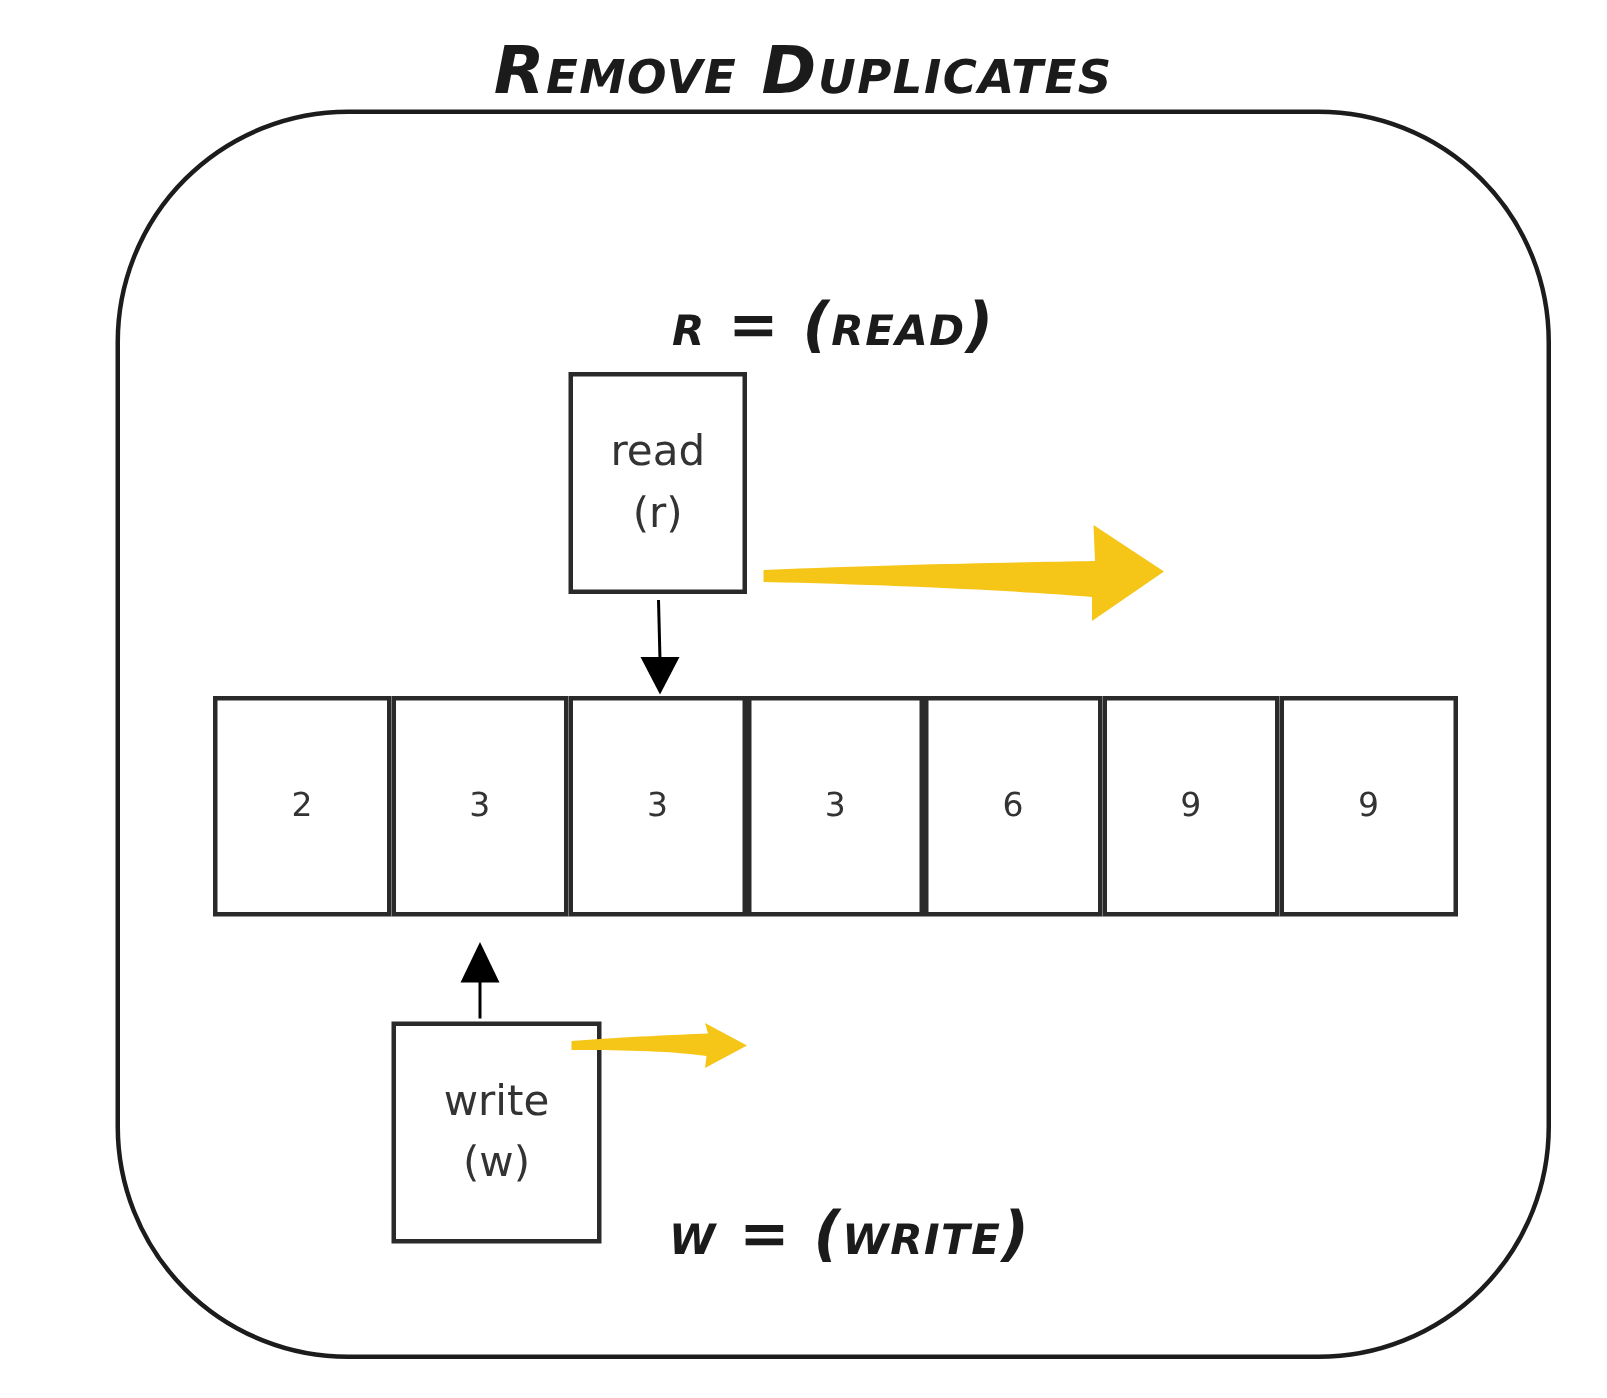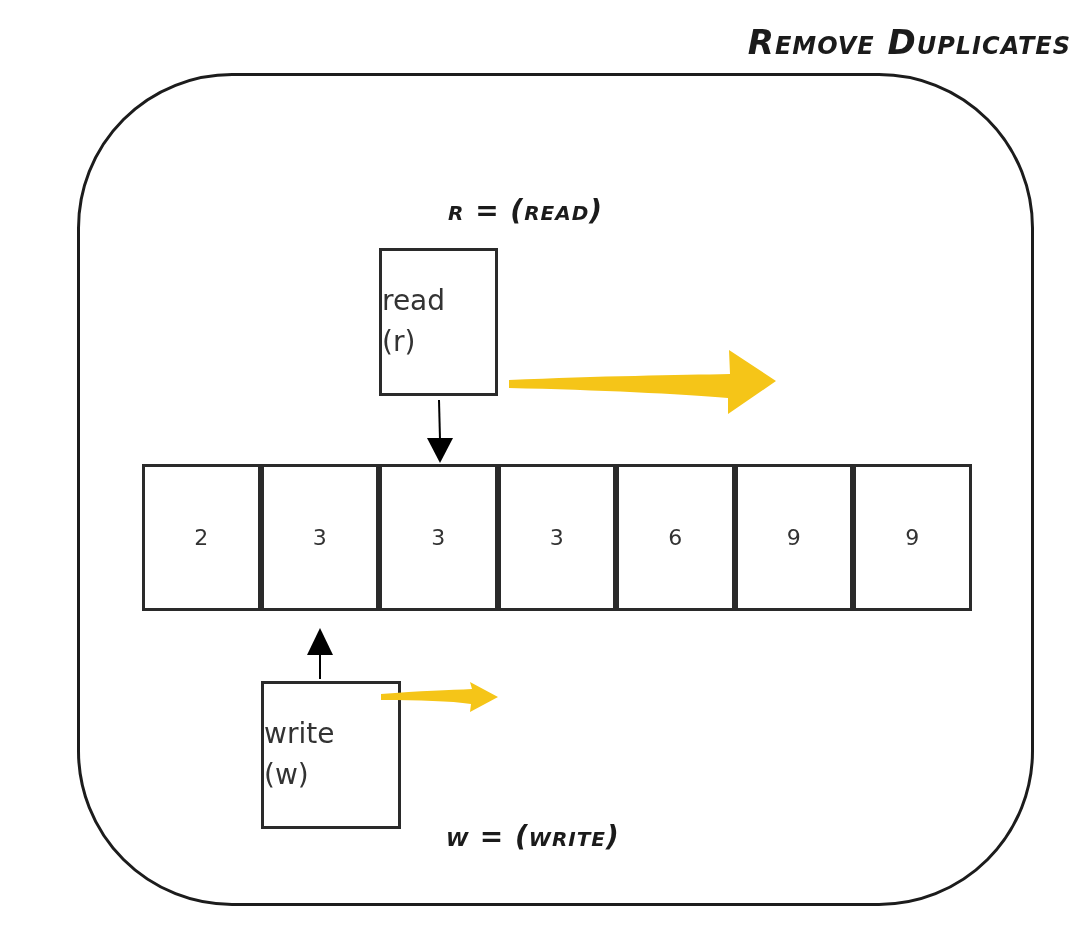--- a/index.html
+++ b/index.html
@@ -1,29 +1,29 @@
 <!DOCTYPE html>
 <html><head>
 <meta charset="utf-8">
 <style>
   html, body { margin:0; padding:0; background:#ffffff; }
   body { width:1071px; height:932px; position:relative; overflow:hidden;
          font-family: "DejaVu Sans", sans-serif; }
-  .title { position:absolute; left:0; width:1071px; top:22px; text-align:right;
+  .title { position:absolute; left:0; width:1071px; top:22px; text-align:center;
            font-family:"DejaVu Sans", sans-serif; font-weight:bold; font-style:italic;
-           font-size:34px; letter-spacing:1px; color:#1b1b1b; font-variant:small-caps; }
+           font-size:44px; letter-spacing:1px; color:#1b1b1b; font-variant:small-caps; }
   .container { position:absolute; left:77px; top:73px; width:957px; height:833px;
                border:3px solid #1c1c1c; border-radius:155px; box-sizing:border-box; }
   .hand { position:absolute; font-family:"DejaVu Sans", sans-serif; font-weight:bold;
-          font-style:italic; font-variant:small-caps; font-size:28px; color:#1b1b1b;
+          font-style:italic; font-variant:small-caps; font-size:40px; color:#1b1b1b;
           letter-spacing:1px; white-space:nowrap; }
   .read-label { left:448px; top:194px; }
-  .write-label { left:446px; top:800px;margin-top:20px; }
+  .write-label { left:446px; top:800px; }
   .ptr-box { position:absolute; border:3px solid #2a2a2a; box-sizing:border-box; background:#fff;
-             display:flex; flex-direction:column; justify-content:center;
+             display:flex; flex-direction:column; align-items:center; justify-content:center;
              font-family:"DejaVu Sans", sans-serif; font-size:28px; color:#333; line-height:1.45; }
   .read-box { left:379px; top:248px; width:119px; height:148px; }
   .write-box { left:261px; top:681px; width:140px; height:148px; }
   .array { position:absolute; left:142px; top:464px; display:flex; }
   .cell { width:118.5px; height:147px; border:3px solid #2a2a2a; box-sizing:border-box; margin-right:0;
           display:flex; align-items:center; justify-content:center; font-size:22px; color:#333; background:#fff; }
   .cell + .cell { margin-left:0; }
   svg.overlay { position:absolute; left:0; top:0; }
 </style>
 </head>

